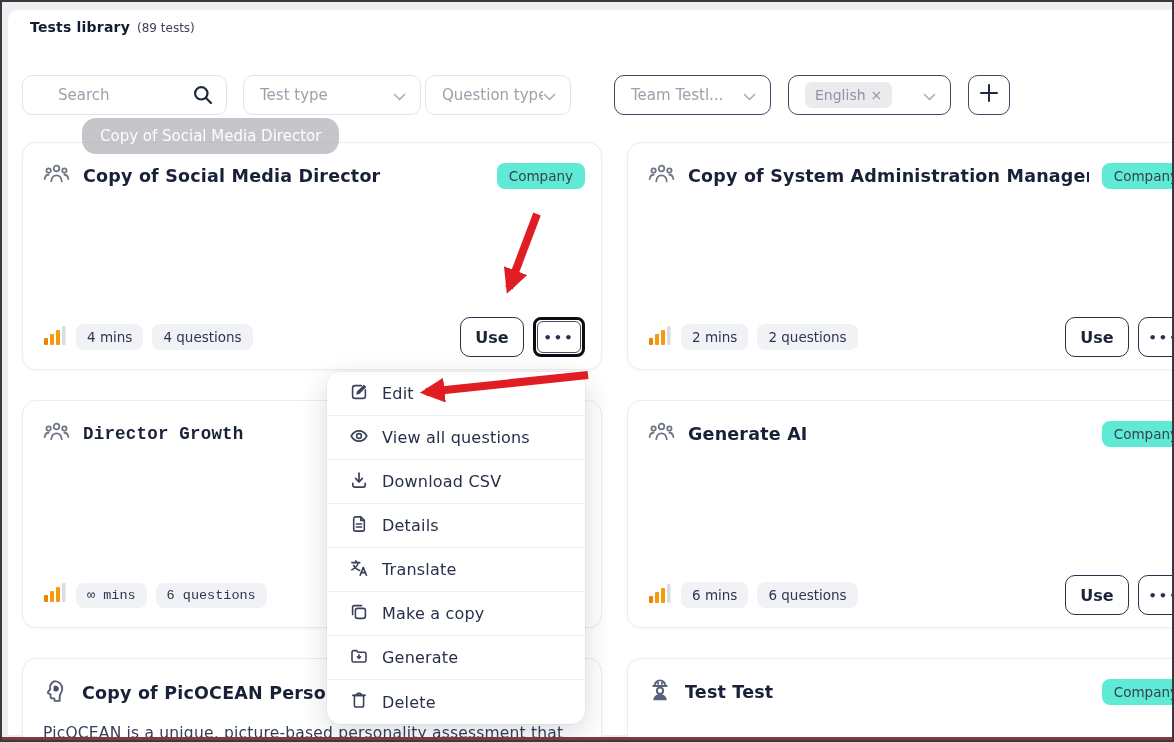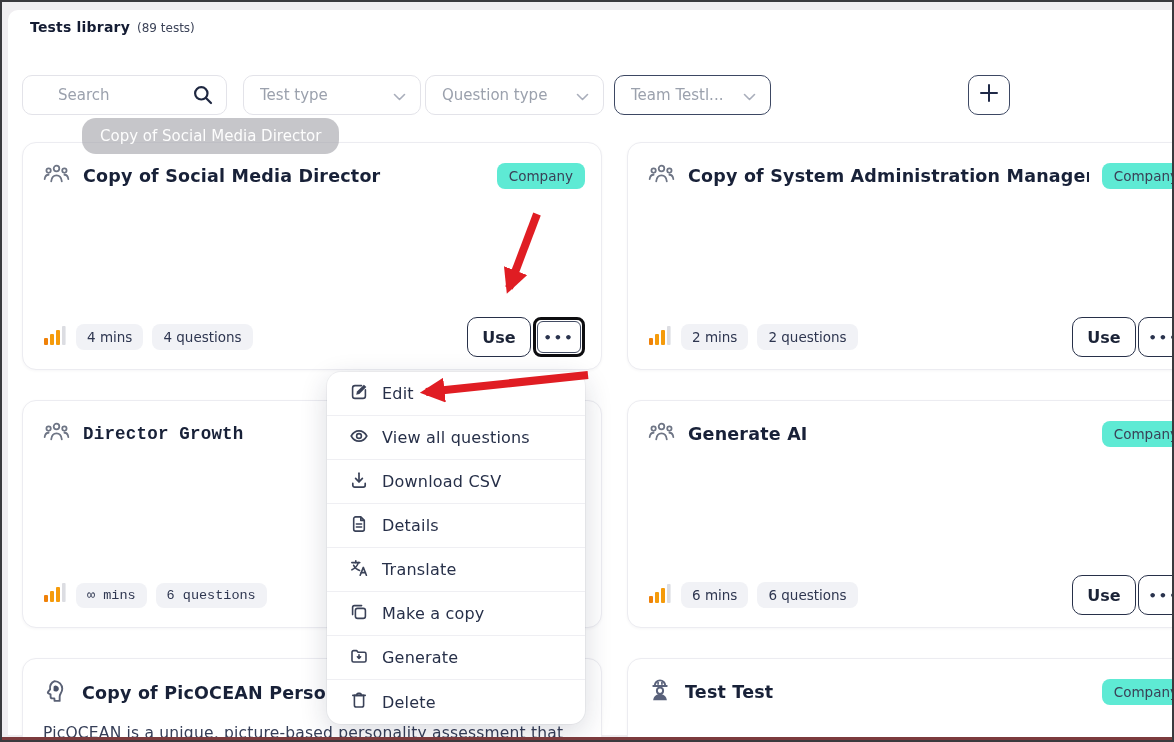--- a/index.html
+++ b/index.html
@@ -20,21 +20,21 @@
   .light-bd { border:1.5px solid #e3e3e9; }
   .navy-bd  { border:1.5px solid #3d4863; }
   .search-box { left:20px; width:205px;padding-left:20px; }
   .search-box input { width:100%; height:100%; border:none; outline:none; background:transparent;
         padding:0 42px 0 15px; font-size:15px; color:#333; font-family:inherit; }
   .search-box input::placeholder { color:#9ba1ad; }
   .search-box .mag { position:absolute; right:12px; top:8px; }
   .dd { display:flex; align-items:center; justify-content:space-between; padding:0 14px 0 16px; }
   .dd .lbl { font-size:15px; color:#9ba1ad; white-space:nowrap; overflow:hidden; }
   .dd-test { left:241px; width:178px; }
-  .dd-question { left:423px; width:179px; }
+  .dd-question { left:423px; width:146px; }
   .dd-team { left:612px; width:157px; }
   .dd-lang { left:786px; width:163px; }
   .chip { background:#ebebee; color:#8d93a0; font-size:14px; padding:5px 10px; border-radius:7px;
           display:flex; align-items:center; gap:5px; }
   .chip .x { font-size:14px; color:#8d93a0; cursor:pointer; }
   .plus-btn { left:966px; width:42px; display:flex; align-items:center; justify-content:center; cursor:pointer; }
 
   
   .tooltip { position:absolute; left:80px; top:116px; height:36px; line-height:36px;
              background:rgba(163,163,169,.62); color:#fdfdfd; font-size:15px; padding:0 18px;
@@ -49,21 +49,21 @@
   .c4 { left:625px; top:398px; }
   .c5 { left:20px;  top:656px; }
   .c6 { left:625px; top:656px; }
   .card-head { display:flex; align-items:center; gap:13px; padding:19px 16px 0 20px; }
   .card-title { flex:1; font-size:17.5px; font-weight:600; color:#182138; white-space:nowrap; overflow:hidden; letter-spacing:.2px; }
   .badge { background:#5eead4; color:#3a4157; font-size:13.5px; padding:5px 12px; border-radius:8px; white-space:nowrap; }
   .card-desc { padding:16px 20px 0; font-size:15.5px; color:#353e57; letter-spacing:.2px; }
   .card-foot { position:absolute; left:20px; right:16px; bottom:12px; height:40px; display:flex; align-items:center; }
   .stats { flex:1; display:flex; align-items:center; gap:9px; }
   .stat-badge { background:#f1f2f6; color:#2e3650; font-size:13.5px; font-weight:500; padding:5px 11px; border-radius:8px; white-space:nowrap; }
-  .actions { display:flex; align-items:center; gap:2px; }
+  .actions { display:flex; align-items:center; gap:9px; }
   .use-btn { min-width:64px; height:40px; background:#fff; border:1.5px solid #273049; border-radius:10px;
              font-family:inherit; font-weight:700; font-size:16px; color:#1b2337; cursor:pointer;
              display:flex; align-items:center; justify-content:center; }
   .more-btn { width:52px; height:40px; background:#fff; border:1.5px solid #273049; border-radius:10px;
               color:#2a334e; font-size:13px; letter-spacing:2px; font-weight:700; cursor:pointer;
               display:flex; align-items:center; justify-content:center; font-family:inherit; }
   .more-wrap { border:3px solid #0d0d10; border-radius:8px; padding:1px; background:#fff; }
   .more-wrap .more-btn { width:44px; height:32px; border:1px solid #434c63; border-radius:6px; }
 
   
@@ -101,20 +101,29 @@
         </svg></span>
   </div>
   <div class="filter light-bd dd dd-question">
     <span class="lbl">Question type</span>
     <span><svg width="13" height="8" viewBox="0 0 13 8" fill="none" stroke="#a9aebb" stroke-width="1.6" stroke-linecap="round" stroke-linejoin="round">
           <path d="M1.5 1.5 6.5 6.5 11.5 1.5"></path>
         </svg></span>
   </div>
   <div class="filter navy-bd dd dd-team">
     <span class="lbl">Team Testl...</span>
+    <span><svg width="13" height="8" viewBox="0 0 13 8" fill="none" stroke="#a9aebb" stroke-width="1.6" stroke-linecap="round" stroke-linejoin="round">
+          <path d="M1.5 1.5 6.5 6.5 11.5 1.5"></path>
+        </svg></span>
+  </div>
+  <div class="filter navy-bd dd dd-lang">
+    <span class="chip">
+      <span>English</span>
+      <span class="x">×</span>
+    </span>
     <span><svg width="13" height="8" viewBox="0 0 13 8" fill="none" stroke="#a9aebb" stroke-width="1.6" stroke-linecap="round" stroke-linejoin="round">
           <path d="M1.5 1.5 6.5 6.5 11.5 1.5"></path>
         </svg></span>
   </div>
   <div class="filter navy-bd plus-btn">
     <span><svg width="22" height="22" viewBox="0 0 22 22" fill="none" stroke="#1f2947" stroke-width="2" stroke-linecap="round">
           <path d="M11 3v16M3 11h16"></path>
         </svg></span>
   </div>
 

